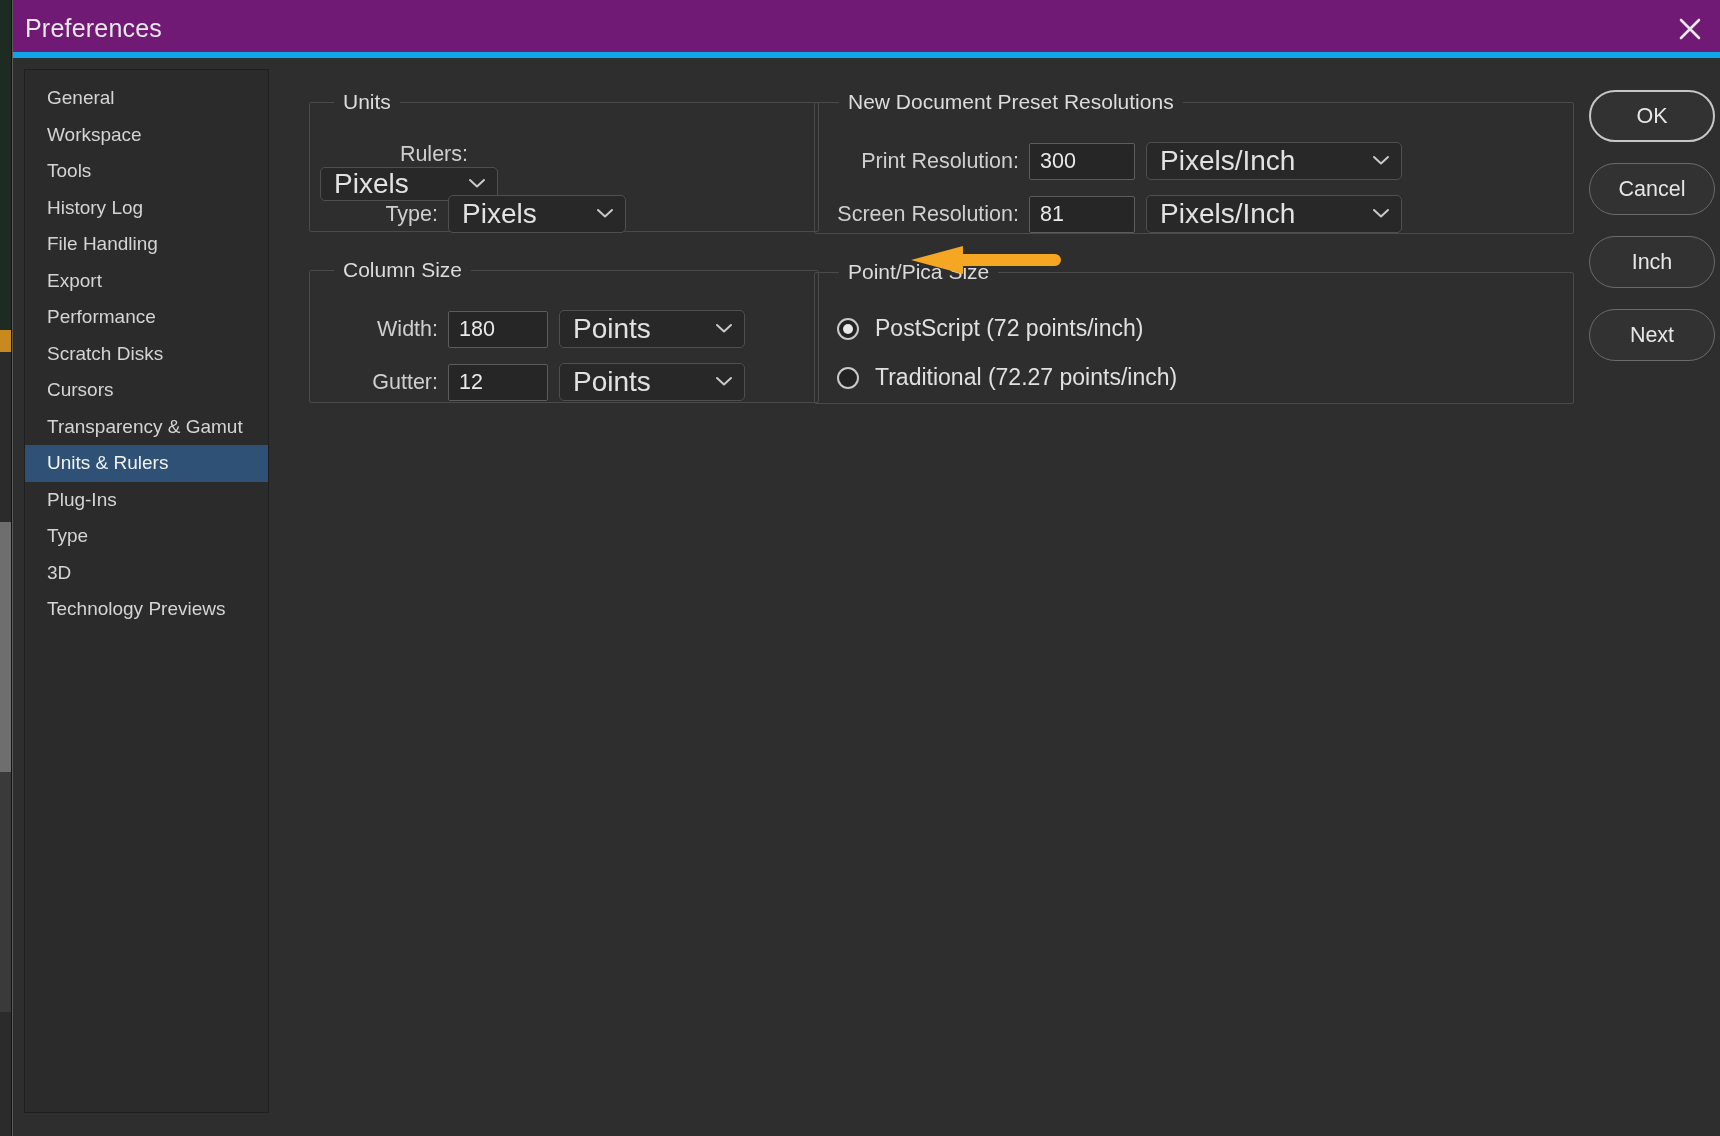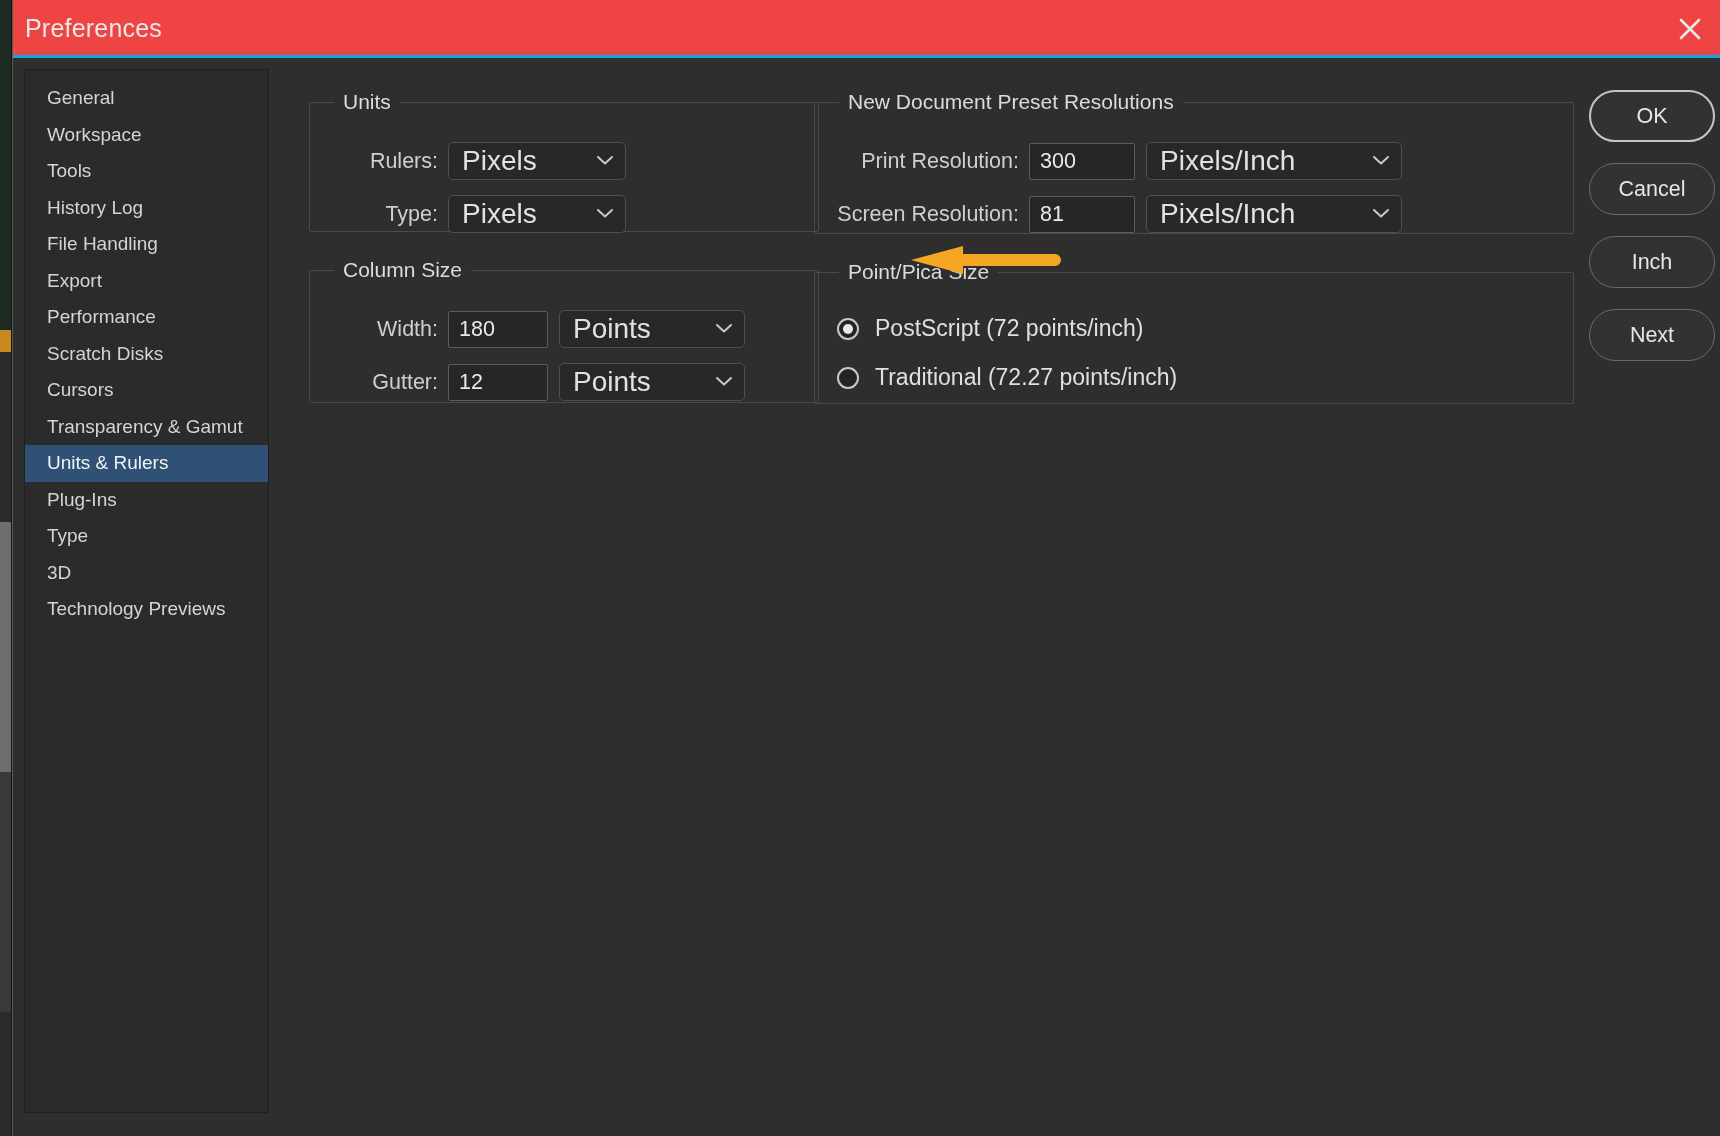--- a/index.html
+++ b/index.html
@@ -37,22 +37,22 @@
     width: 1708px; height: 1136px;
     background: #2e2e2e;
     border-left: 1px solid #5a5a5a;
     overflow: hidden;
   }
 
   .titlebar {
     position: absolute;
     left: 0; top: 0;
     width: 1708px; height: 58px;
-    background: #ef4444;
-    border-bottom: 3px solid #0ea5e9;
+    background: #701a75;
+    border-bottom: 6px solid #0ea5e9;
   }
   .title-text {
     position: absolute;
     left: 12px; top: 14px;
     font-size: 25px;
     color: #e8e8e8;
     letter-spacing: 0.2px;
   }
   .close-btn {
     position: absolute;
@@ -266,21 +266,21 @@
       <div class="side-item">3D</div>
       <div class="side-item">Technology Previews</div>
     </div>
   </div>
 
   <div class="content">
 
     <fieldset class="group g-units">
       <legend>Units</legend>
 
-      <div class="row" style="left:0; top:28px;">
+      <div class="row" style="left:0; top:28px;flex-direction:column;">
         <div class="row-label" style="width:128px;">Rulers:</div>
         <div class="select" style="width:178px; margin-left:10px;">
           <span class="sel-text">Pixels</span>
           <span class="chev">
             <svg width="18" height="12" viewBox="0 0 18 12">
                 <path d="M2 3 L9 9.5 L16 3" stroke="#c9c9c9" stroke-width="2" fill="none" stroke-linecap="round" stroke-linejoin="round"></path>
               </svg>
           </span>
         </div>
       </div>

